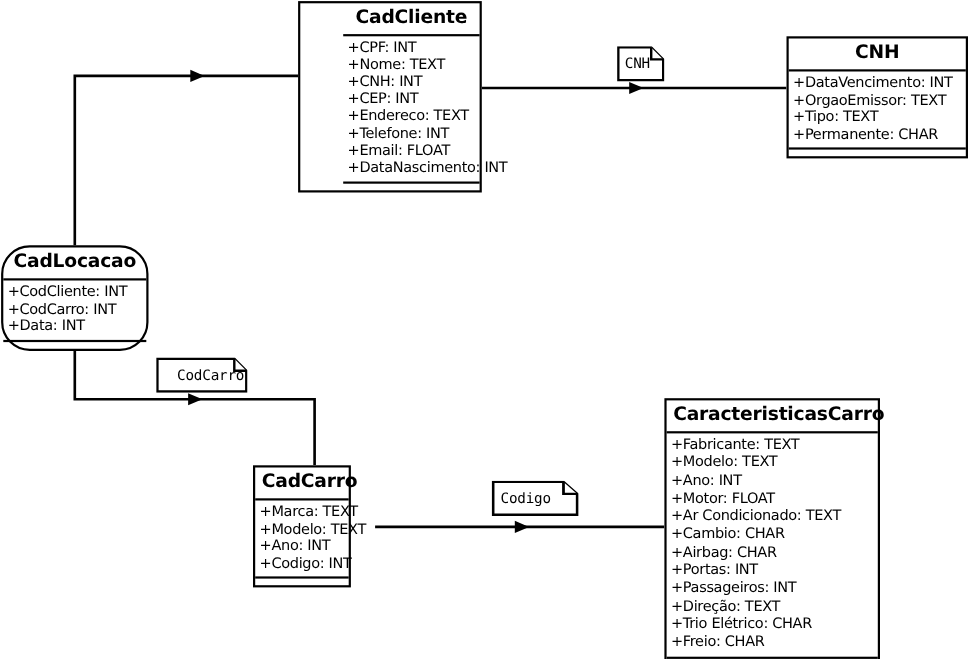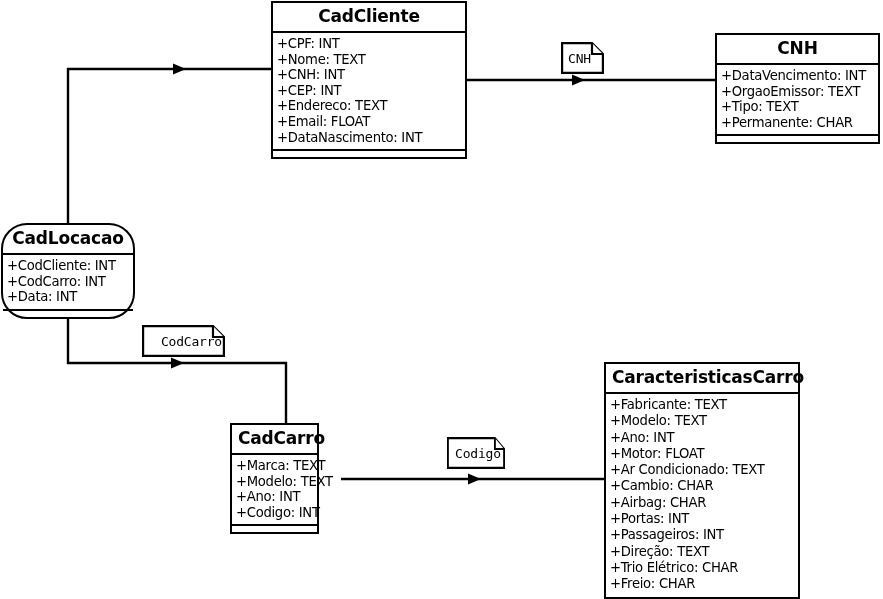--- a/index.html
+++ b/index.html
@@ -65,21 +65,21 @@
     font-family: "DejaVu Sans", sans-serif;
     color: #000000;
     white-space: pre;
     letter-spacing: -0.3px;
   }
   .uml-ops {
     flex: 1 1 auto;
     min-height: 6px;
   }
   
-  #class-cadcliente { left: 271px; top: 1px;   width: 196px; }
+  #class-cadcliente { left: 271px; top: 1px;   width: 167px; padding-left: 39px; }
   #class-cadcliente .uml-name  { font-size: 17px; line-height: 21px; }
   #class-cadcliente .uml-attr  { font-size: 13.2px; line-height: 15.6px; }
 
   #class-cnh { left: 715px; top: 33px; width: 165px; }
   #class-cnh .uml-name  { font-size: 17px; line-height: 21px; }
   #class-cnh .uml-attr  { font-size: 13.2px; line-height: 15.6px; }
 
   #class-cadlocacao { left: 1px; top: 223px; width: 134px; border-radius: 26px; }
   #class-cadlocacao .uml-name  { font-size: 17px; line-height: 21px; }
   #class-cadlocacao .uml-attr  { font-size: 13.2px; line-height: 15.6px; }
@@ -123,21 +123,21 @@
   }
   #note-codcliente { left: 110px; top: 32px; width: 100px; height: 32px; }
   #note-codcliente .note-label { left: 9px; top: 10px; }
 
   #note-cnh { left: 561px; top: 42px; width: 43px; height: 32px; }
   #note-cnh .note-label { left: 7px; top: 10px; }
 
   #note-codcarro { left: 142px; top: 325px; width: 83px; height: 32px; }
   #note-codcarro .note-label { left: 8px; top: 10px; text-align: center; }
 
-  #note-codigo { left: 447px; top: 437px; width: 58px; height: 32px; }
+  #note-codigo { left: 447px; top: 437px; width: 79px; height: 32px; }
   #note-codigo .note-label { left: 8px; top: 10px; }
 </style>
 </head>
 <body>
 
 <div id="diagram">
 
   <svg id="connectors" viewBox="0 0 883 599" width="883" height="599">
 
     <path d="M 68 223 L 68 69 L 271 69"></path>
@@ -154,20 +154,21 @@
   </svg>
 
   <div class="uml-class" id="class-cadcliente">
     <div class="uml-name">CadCliente</div>
     <div class="uml-attrs">
       <div class="uml-attr">+CPF: INT</div>
       <div class="uml-attr">+Nome: TEXT</div>
       <div class="uml-attr">+CNH: INT</div>
       <div class="uml-attr">+CEP: INT</div>
       <div class="uml-attr">+Endereco: TEXT</div>
+      <div class="uml-attr">+Telefone: INT</div>
       <div class="uml-attr">+Email: FLOAT</div>
       <div class="uml-attr">+DataNascimento: INT</div>
     </div>
     <div class="uml-ops"></div>
   </div>
 
   <div class="uml-class" id="class-cnh">
     <div class="uml-name">CNH</div>
     <div class="uml-attrs">
       <div class="uml-attr">+DataVencimento: INT</div>

